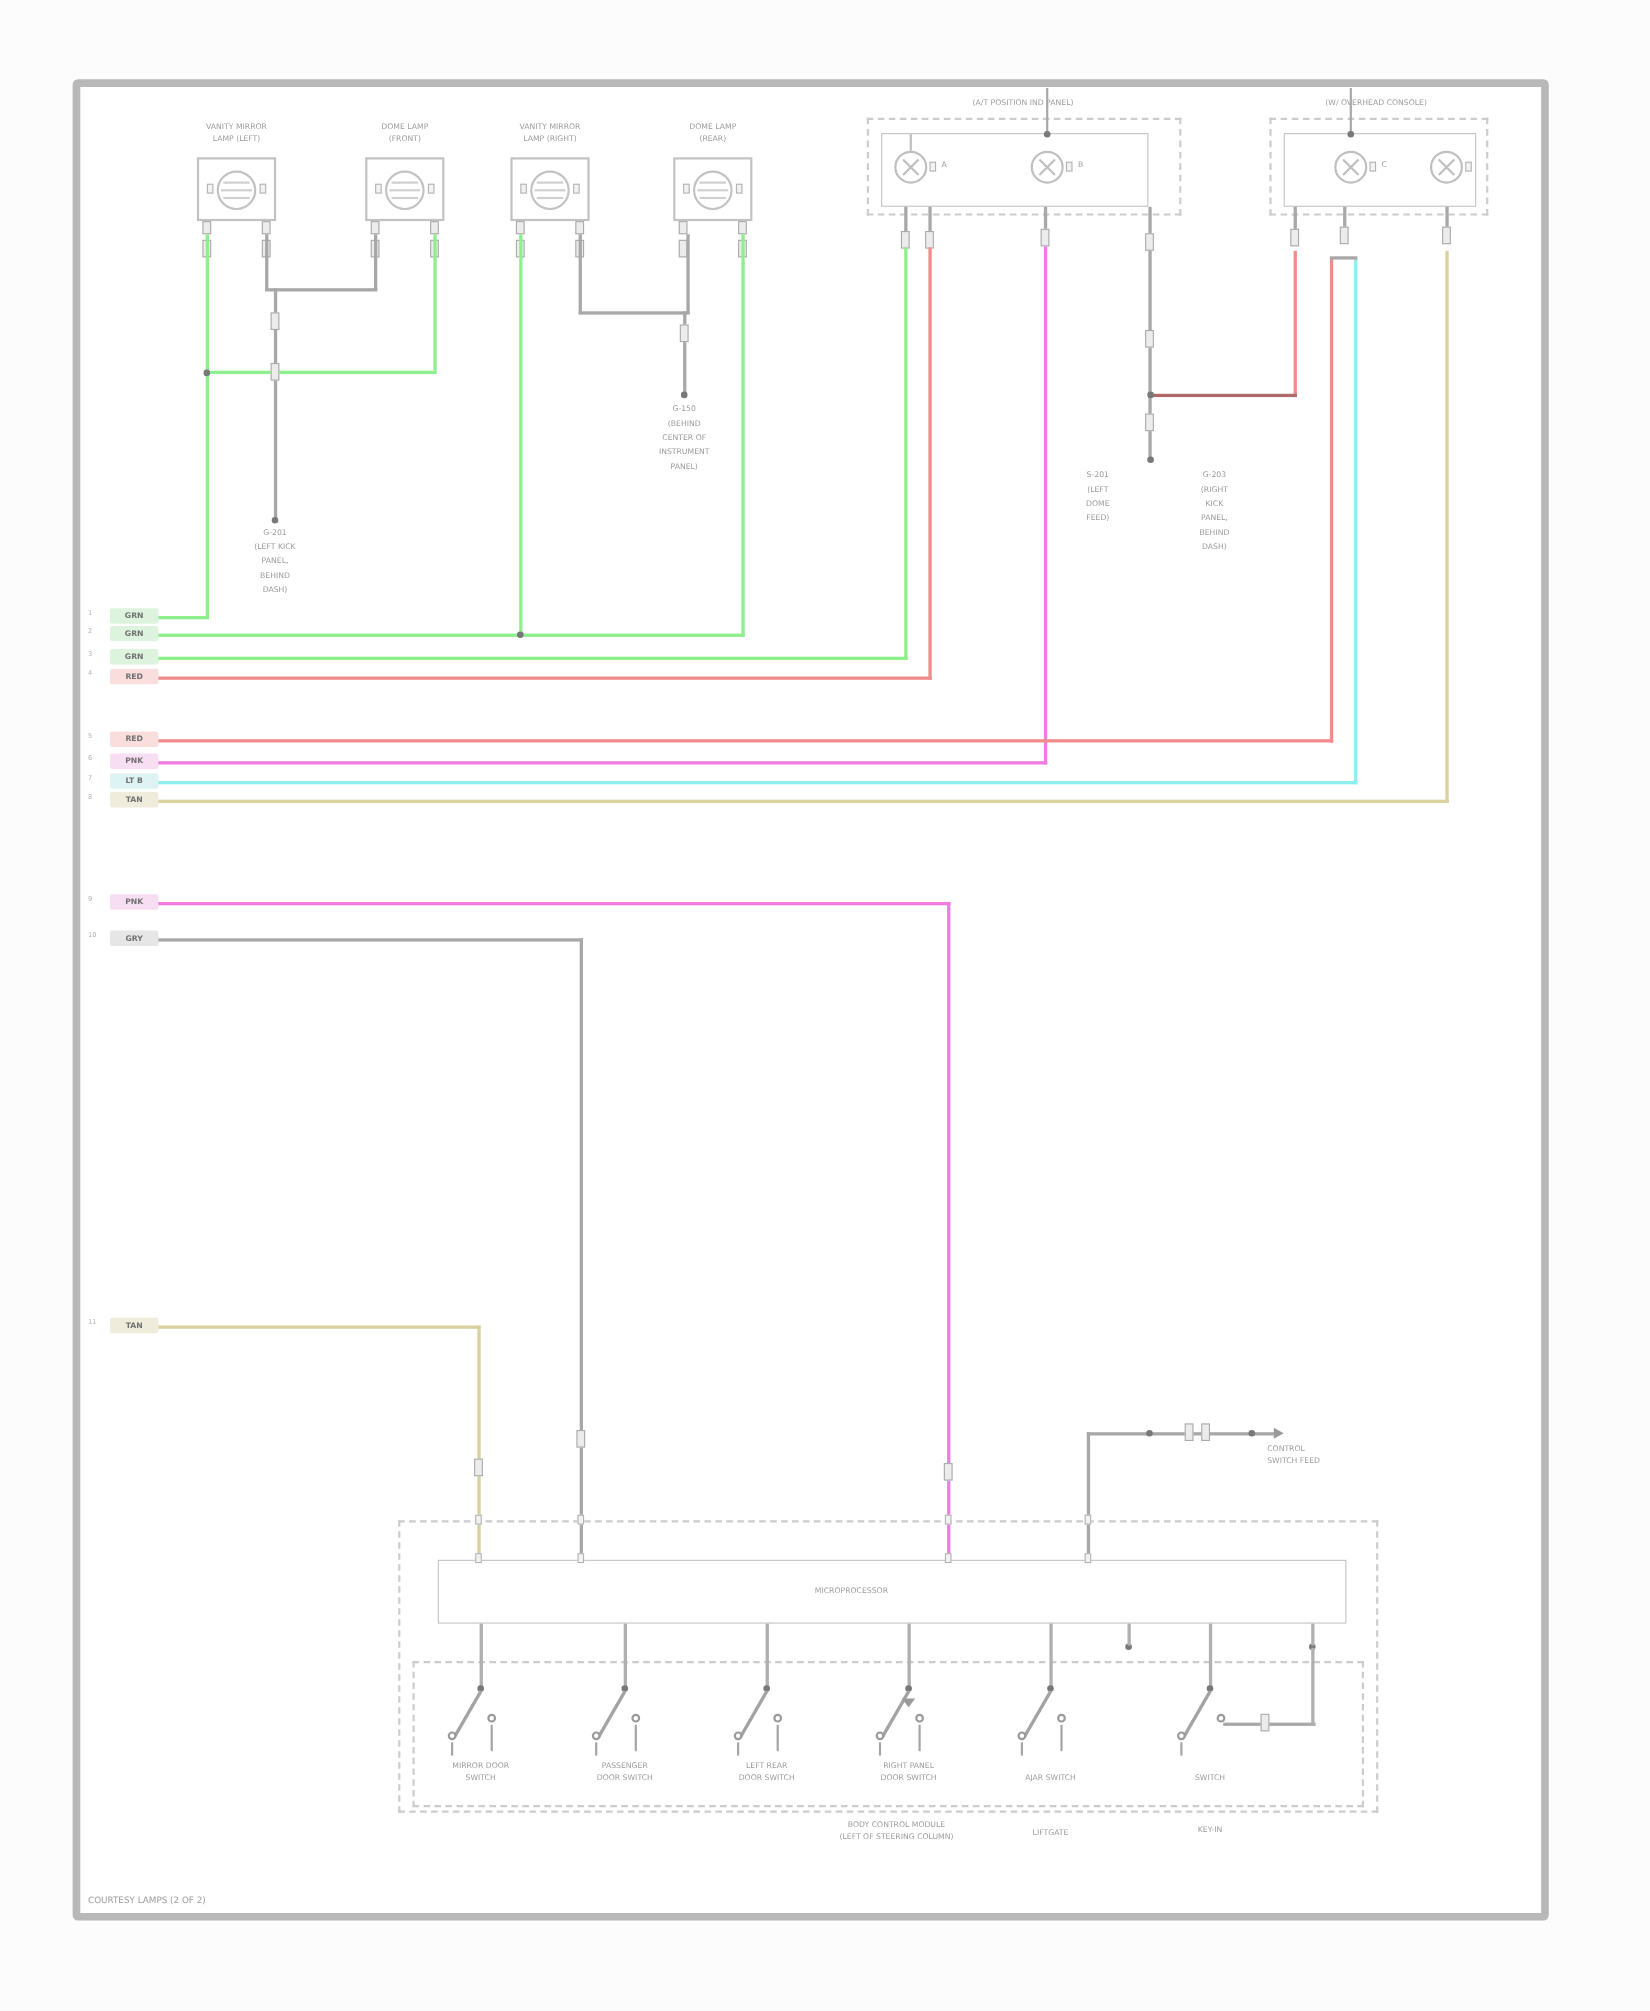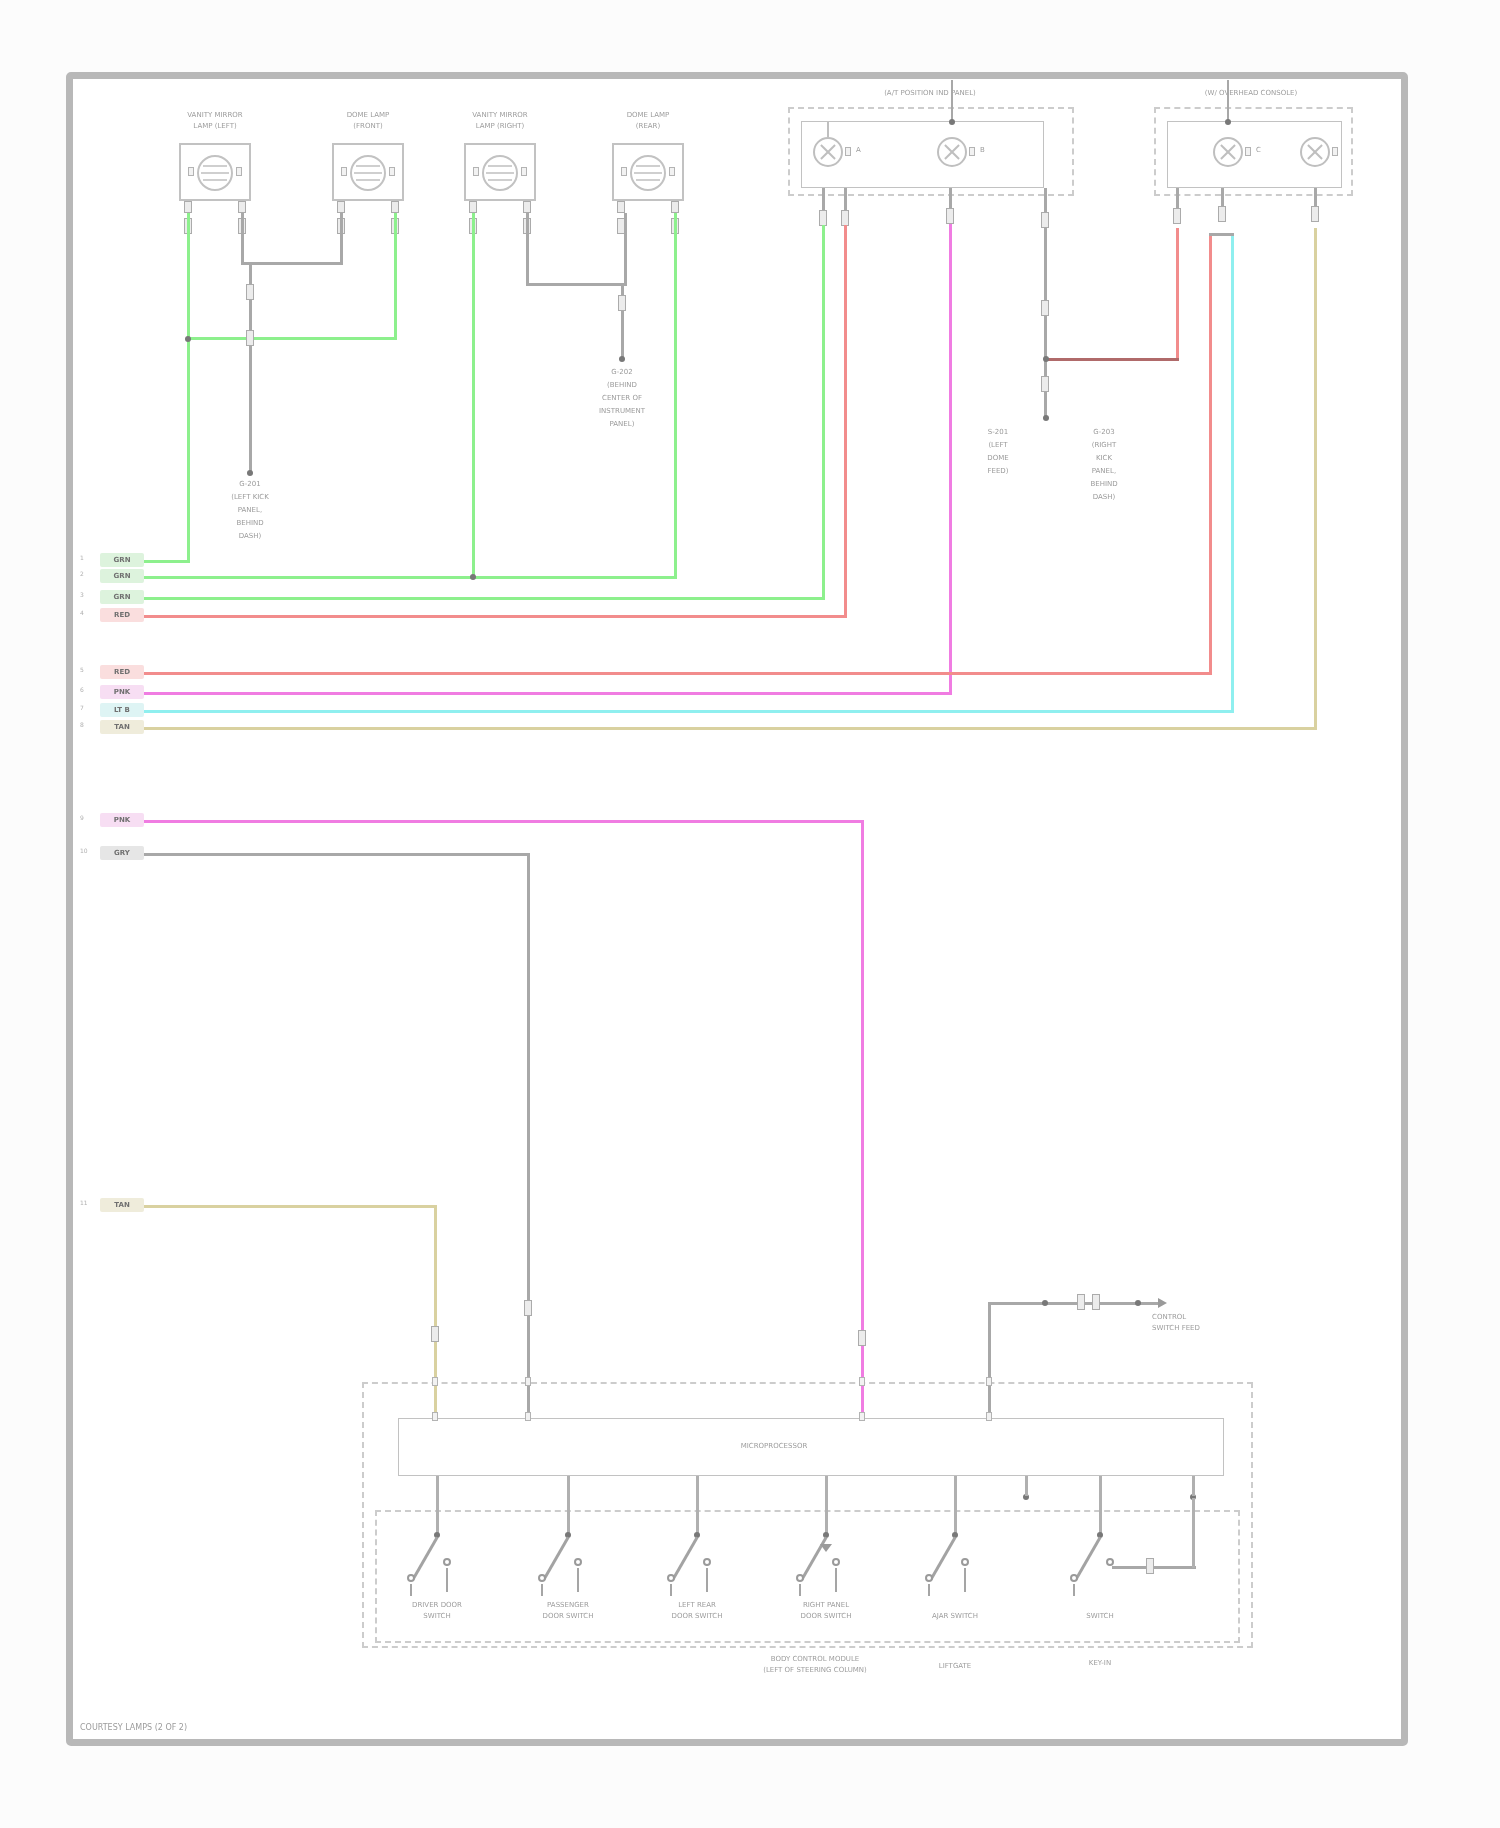--- a/index.html
+++ b/index.html
@@ -203,21 +203,21 @@
   <div class="conn" style="left:431px;top:1326px"></div>
 
   <div class="stk" style="left:185px;top:478px">
     <div>G-201</div>
     <div>(LEFT KICK</div>
     <div>PANEL,</div>
     <div>BEHIND</div>
     <div>DASH)</div>
   </div>
   <div class="stk" style="left:557px;top:366px">
-    <div>G-202</div>
+    <div>G-150</div>
     <div>(BEHIND</div>
     <div>CENTER OF</div>
     <div>INSTRUMENT</div>
     <div>PANEL)</div>
   </div>
   <div class="stk" style="left:933px;top:426px">
     <div>S-201</div>
     <div>(LEFT</div>
     <div>DOME</div>
     <div>FEED)</div>
@@ -316,21 +316,21 @@
   <div class="w" style="left:928px;top:1584px;width:2px;height:12px;background:#a5a5a5"></div>
   <div class="w" style="left:964px;top:1568px;width:2px;height:24px;background:#a5a5a5"></div>
 
   <div class="dot" style="left:1097px;top:1532px"></div>
   <div class="blade" style="left:1052px;top:1536px"></div>
   <div class="oc" style="left:1070px;top:1574px"></div>
   <div class="oc" style="left:1106px;top:1558px"></div>
   <div class="w" style="left:1073px;top:1584px;width:2px;height:12px;background:#a5a5a5"></div>
   <div class="conn" style="left:1146px;top:1558px"></div>
 
-  <div class="t c" style="left:377px;top:1600px;width:120px">DRIVER DOOR</div>
+  <div class="t c" style="left:377px;top:1600px;width:120px">MIRROR DOOR</div>
   <div class="t c" style="left:377px;top:1611px;width:120px">SWITCH</div>
   <div class="t c" style="left:508px;top:1600px;width:120px">PASSENGER</div>
   <div class="t c" style="left:508px;top:1611px;width:120px">DOOR SWITCH</div>
   <div class="t c" style="left:637px;top:1600px;width:120px">LEFT REAR</div>
   <div class="t c" style="left:637px;top:1611px;width:120px">DOOR SWITCH</div>
   <div class="t c" style="left:766px;top:1600px;width:120px">RIGHT PANEL</div>
   <div class="t c" style="left:766px;top:1611px;width:120px">DOOR SWITCH</div>
   <div class="t c" style="left:895px;top:1661px;width:120px">LIFTGATE</div>
   <div class="t c" style="left:895px;top:1611px;width:120px">AJAR SWITCH</div>
   <div class="t c" style="left:1040px;top:1658px;width:120px">KEY-IN</div>

